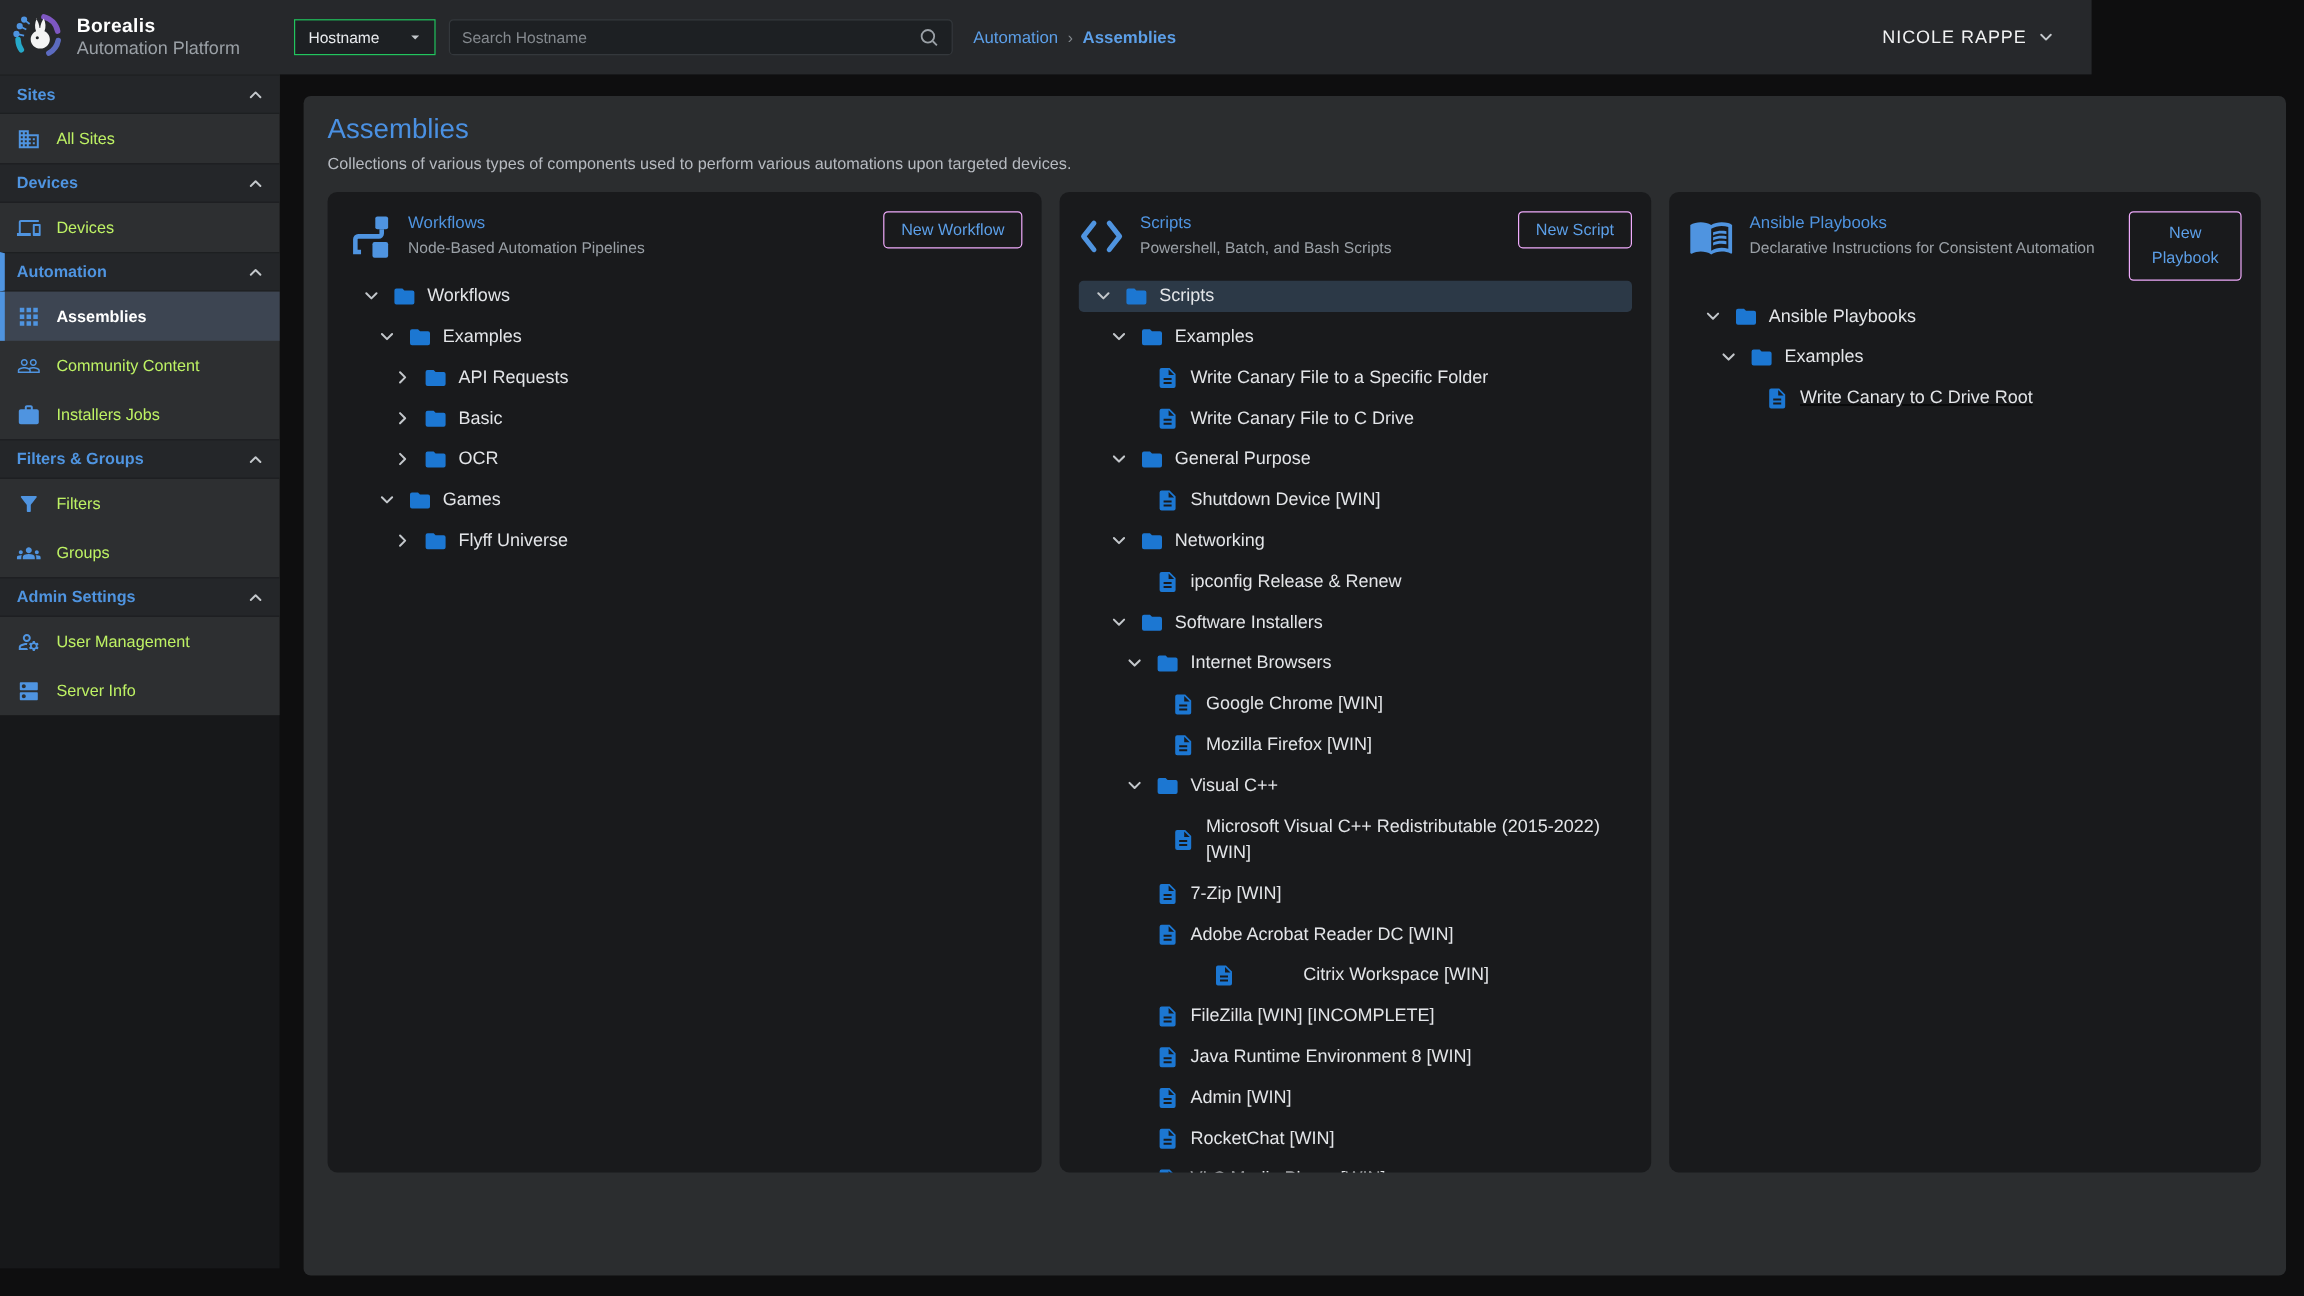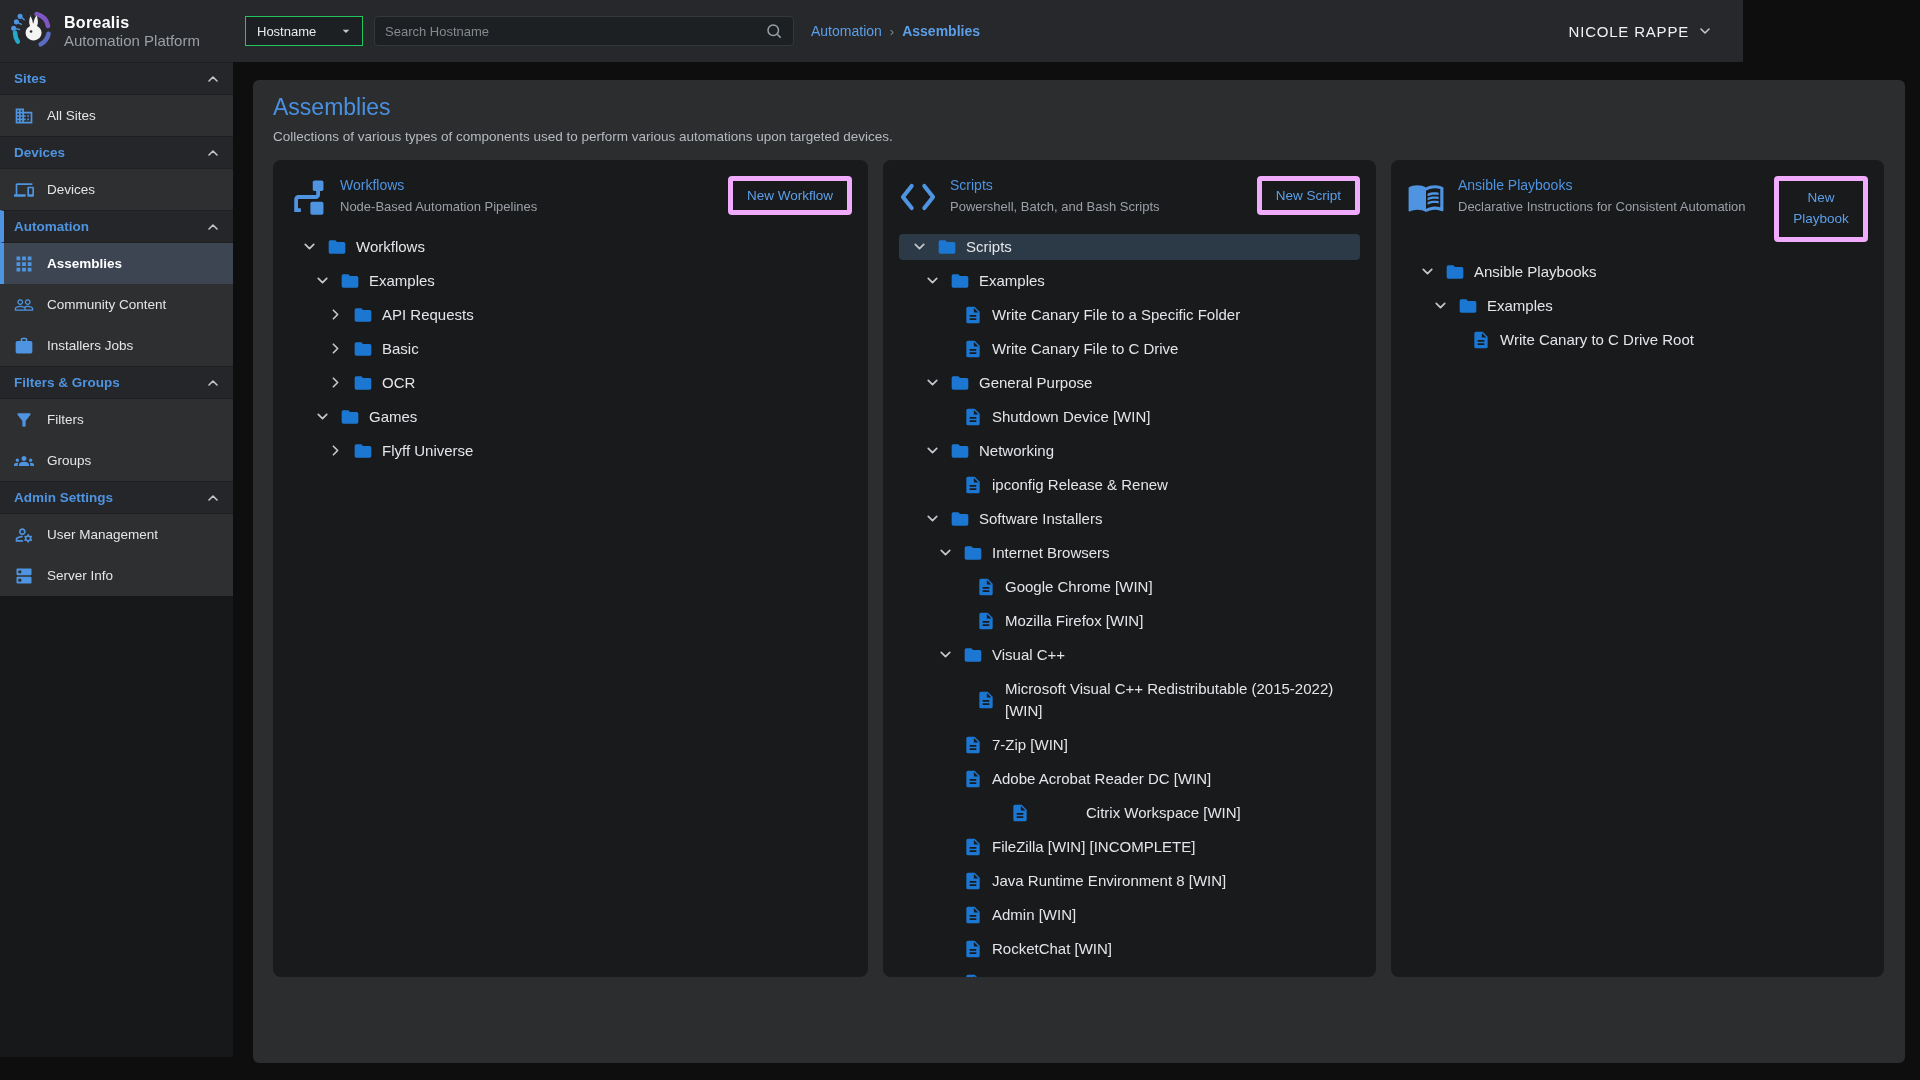--- a/index.html
+++ b/index.html
@@ -33,21 +33,21 @@
   .ic18 { width:18px; height:18px; color:#9aa0a6; }
 
   
   .leftcol { position:absolute; left:0; top:62px; width:233px; height:995px; background:#17181a; }
   .sidenav { background:#2d2f31; }
   .side-header { height:33px; background:#242629; border-top:1px solid #1d1f21; border-bottom:1px solid #1d1f21;
                  display:flex; align-items:center; padding:0 12px 0 14px; cursor:pointer; }
   .side-header-label { color:#4f94e0; font-size:13.5px; font-weight:bold; flex:1; }
   .side-item { height:41px; display:flex; align-items:center; padding-left:14px; gap:13px; cursor:pointer; }
   .side-item .side-ic { width:20px; height:20px; color:#4f94e0; flex:none; }
-  .side-item-label { color:#e5e5e5; font-size:13.5px; }
+  .side-item-label { color:#bef264; font-size:13.5px; }
   .side-item.selected { background:#3d4552; }
   .side-item.selected .side-item-label { color:#fff; font-weight:bold; }
   .side-section.active .side-header { border-left:4px solid #4f94e0; padding-left:10px; }
   .side-section.active .side-item.selected { border-left:4px solid #4f94e0; padding-left:10px; }
 
   
   .maincard { position:absolute; left:253px; top:80px; width:1652px; height:983px;
               background:#2b2d2f; border-radius:6px; padding:12px 20px; }
   .page-title { color:#4a90e2; font-size:23px; font-weight:normal; margin-top:2px; }
   .page-desc  { color:#b6bac0; font-size:13.5px; margin-top:8px; }
@@ -55,21 +55,21 @@
   .panels { display:flex; gap:15px; margin-top:16px; }
   .panel { background:#191a1c; border-radius:8px; height:817px; padding:16px; overflow:hidden; }
   .panel:nth-child(1) { width:595px; flex:none; }
   .panel:nth-child(2), .panel:nth-child(3) { width:493px; flex:none; }
 
   .panel-head { display:flex; align-items:flex-start; }
   .panel-ic { width:38px; height:38px; color:#4f94e0; flex:none; margin-top:2px; }
   .panel-titles { margin-left:13px; flex:1; min-width:0; padding-right:10px; }
   .panel-title { color:#4f94e0; font-size:14px; margin-top:1px; }
   .panel-subtitle { color:#9aa0a6; font-size:13px; margin-top:5px; line-height:1.45; }
-  .new-btn { margin-left:auto; flex:none; background:transparent; border:5px solid #f0abfc; color:#5c9fe8;
+  .new-btn { margin-left:auto; flex:none; background:transparent; border:1px solid #f0abfc; color:#5c9fe8;
              font-size:13.5px; font-family:"Liberation Sans", sans-serif; padding:7px 14px; border-radius:4px;
              cursor:pointer; white-space:nowrap; }
   .panel:nth-child(3) .new-btn { white-space:normal; width:94px; padding:7px 8px; line-height:1.55; text-align:center; }
 
   
   .tree { margin-top:17px; }
   .tree-row { display:flex; align-items:center; margin-bottom:8px; min-height:24px; border-radius:4px;
               cursor:pointer; padding-top:2px; padding-bottom:2px; }
   .tree-row.selected { background:#2c3947; }
   .chev { width:26px; height:18px; flex:none; color:#c3c7cb; display:inline-flex; align-items:center; }
@@ -657,21 +657,21 @@
                 <polyline points="6,9 12,15 18,9"></polyline>
               </svg>
             </span>
             <span class="icon tree-ic">
               <svg viewBox="0 0 24 24" fill="currentColor">
                 <path d="M10 4H4a2 2 0 0 0-2 2v12a2 2 0 0 0 2 2h16a2 2 0 0 0 2-2V8a2 2 0 0 0-2-2h-8l-2-2z"></path>
               </svg>
             </span>
             <span class="tree-label">Examples</span>
           </div>
-          <div class="tree-row" style="padding-left: 38px;">
+          <div class="tree-row" style="padding-left: 38px; text-decoration: underline;">
             <span class="chev"></span>
             <span class="icon tree-ic">
               <svg viewBox="0 0 24 24" fill="currentColor">
                 <path d="M14 2H6a2 2 0 0 0-2 2v16a2 2 0 0 0 2 2h12a2 2 0 0 0 2-2V8l-6-6zm2 16H8v-2h8v2zm0-4H8v-2h8v2zm-3-5V3.5L18.5 9H13z"></path>
               </svg>
             </span>
             <span class="tree-label">Write Canary to C Drive Root</span>
           </div>
         </div>
       </section>

